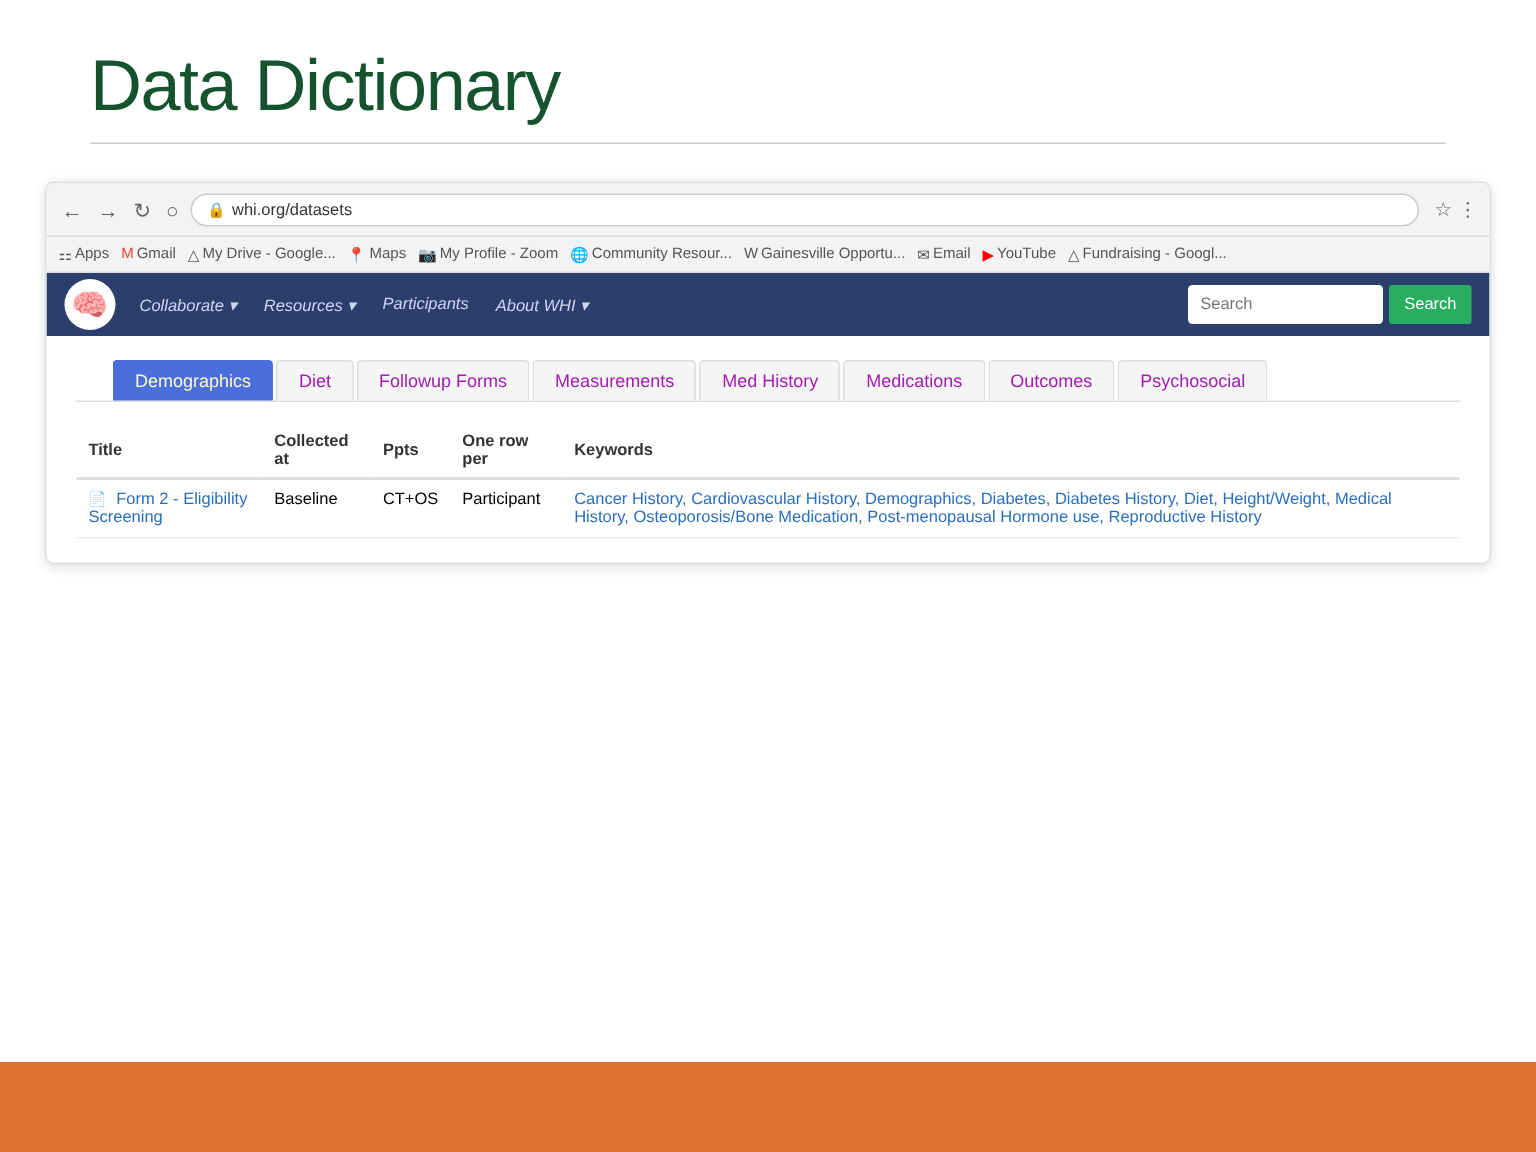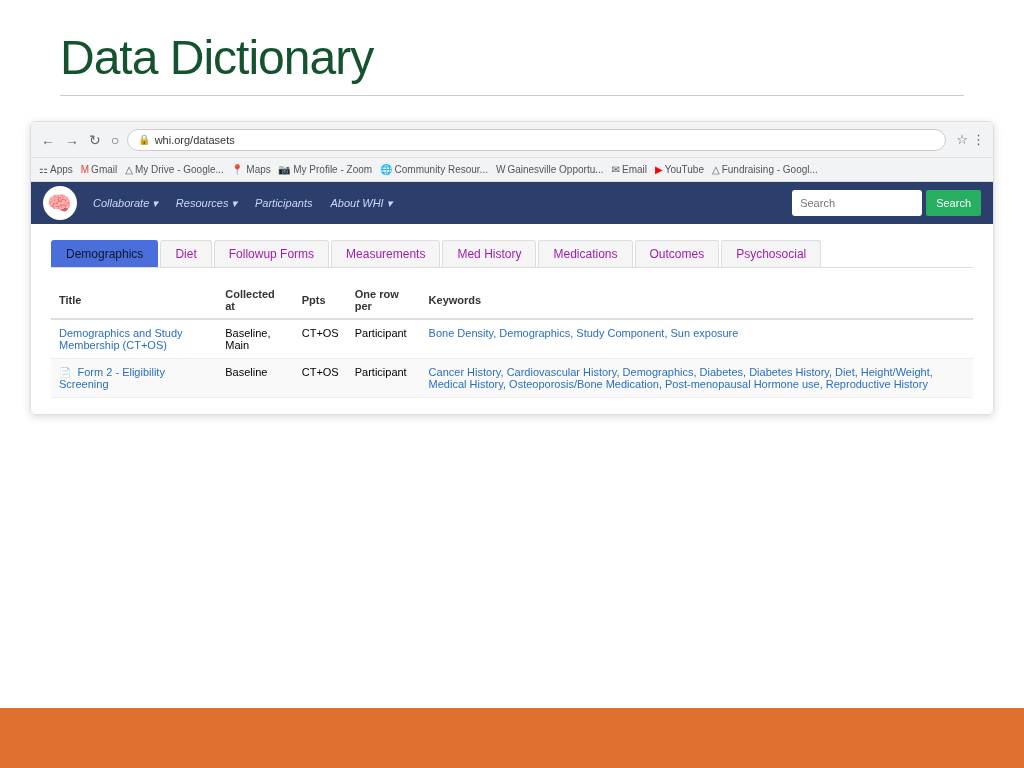--- a/index.html
+++ b/index.html
@@ -196,22 +196,23 @@
       border: 1px solid #ddd;
       border-bottom: none;
       border-radius: 3px 3px 0 0;
       background: #f5f5f5;
       color: #a21caf;
       margin-right: 2px;
       white-space: nowrap;
     }
     .tab-btn.active {
       background: #4a6fdc;
-      color: #0f172a;
+      color: #fef9c3;
       border-color: #4a6fdc;
+      margin-left: 24px;
     }
 
     
     .data-table {
       width: 100%;
       border-collapse: collapse;
       font-size: 11px;
     }
     .data-table th {
       text-align: left;
@@ -348,27 +349,20 @@
         <thead>
           <tr>
             <th>Title</th>
             <th>Collected at</th>
             <th>Ppts</th>
             <th>One row per</th>
             <th>Keywords</th>
           </tr>
         </thead>
         <tbody>
-          <tr>
-            <td><a class="link-cell">Demographics and Study Membership (CT+OS)</a></td>
-            <td>Baseline, Main</td>
-            <td>CT+OS</td>
-            <td>Participant</td>
-            <td class="keywords-cell">Bone Density, Demographics, Study Component, Sun exposure</td>
-          </tr>
           <tr>
             <td>
               <span class="file-icon">📄</span>
               <a class="link-cell">Form 2 - Eligibility Screening</a>
             </td>
             <td>Baseline</td>
             <td>CT+OS</td>
             <td>Participant</td>
             <td class="keywords-cell">Cancer History, Cardiovascular History, Demographics, Diabetes, Diabetes History, Diet, Height/Weight, Medical History, Osteoporosis/Bone Medication, Post-menopausal Hormone use, Reproductive History</td>
           </tr>

